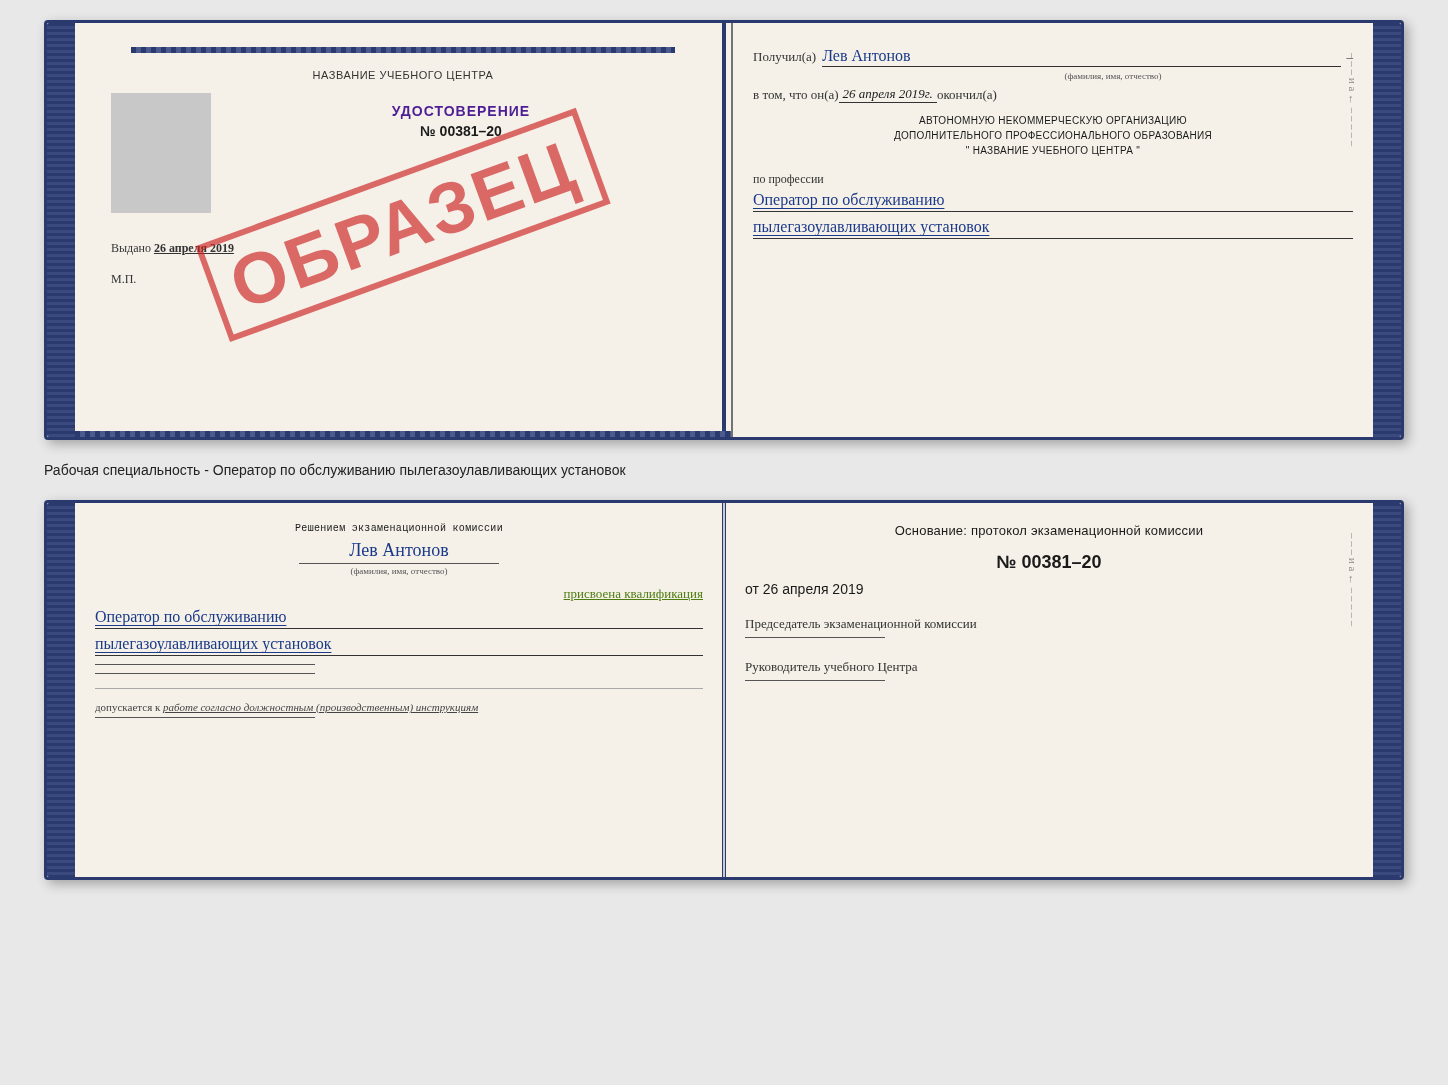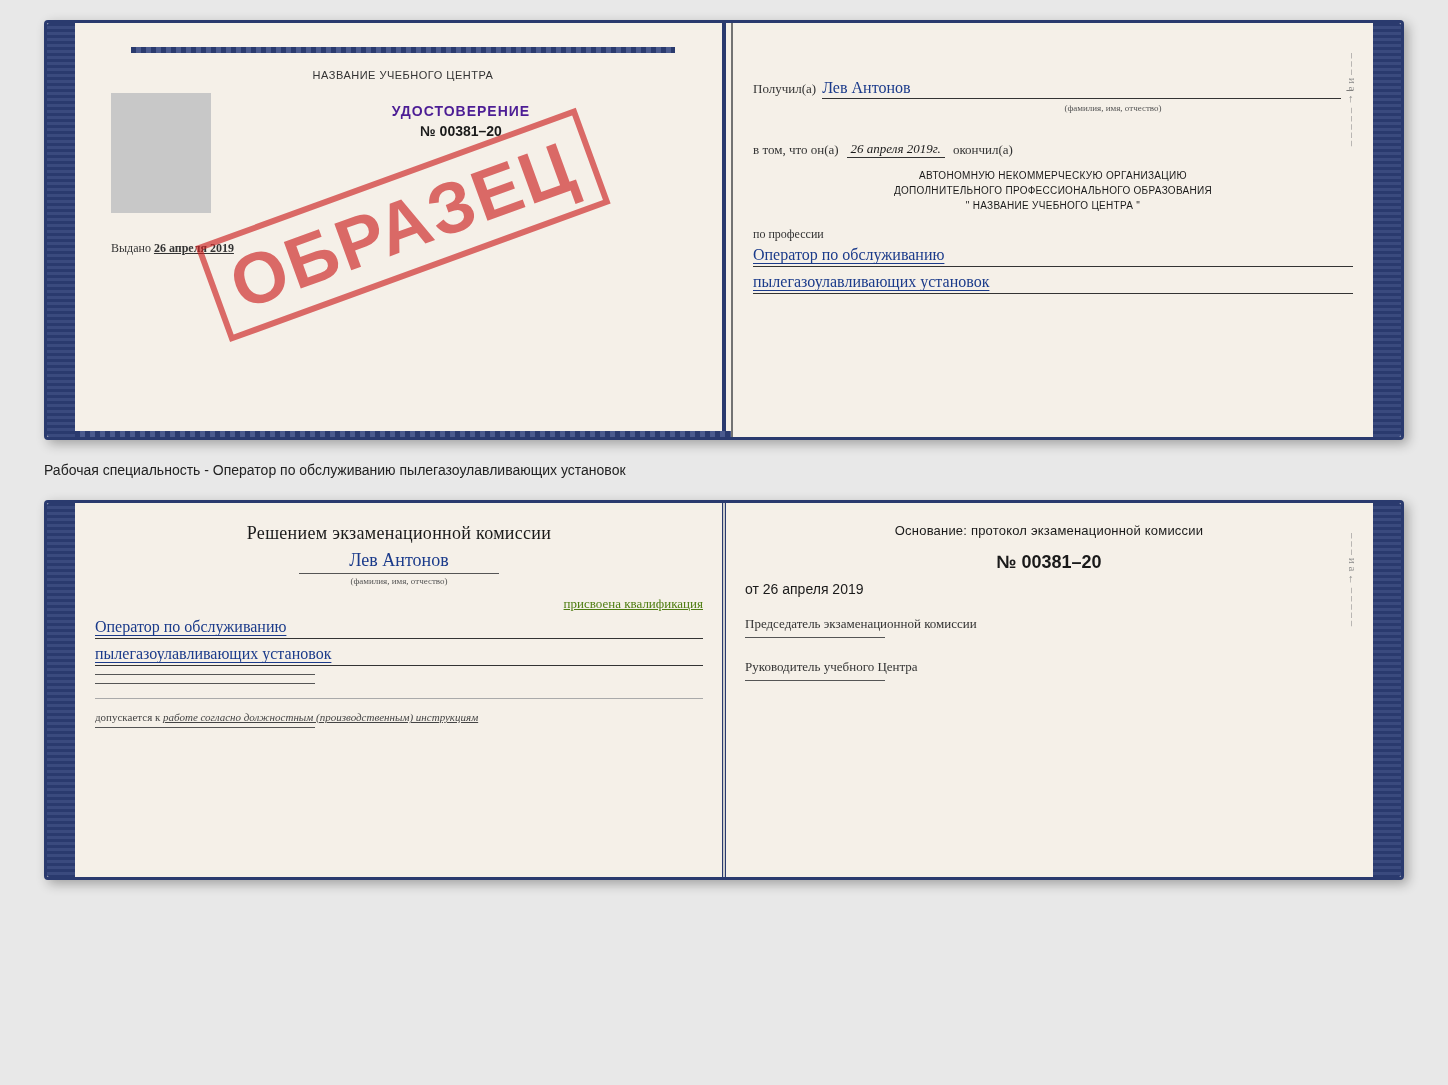--- a/index.html
+++ b/index.html
@@ -150,21 +150,20 @@
       white-space: nowrap;
       pointer-events: none;
     }
 
     
     .received-line {
       display: flex;
       align-items: baseline;
       gap: 6px;
       margin-bottom: 4px;
-      margin-top: 32px;
     }
 
     .received-label {
       font-size: 13px;
       color: #333;
       white-space: nowrap;
     }
 
     .received-name {
       font-family: 'Segoe Script', cursive, serif;
@@ -180,22 +179,21 @@
       font-size: 9px;
       color: #555;
       text-align: center;
       display: block;
       margin-top: 1px;
     }
 
     .date-line {
       display: flex;
       align-items: center;
-      gap: 8px;
-      margin: 28px 0 10px;
+      margin: 5px 0 10px;
       font-size: 13px;
       color: #333;
     }
 
     .date-value {
       font-style: italic;
       font-size: 13px;
       border-bottom: 1px solid #333;
       padding: 0 4px;
       color: #1a1a1a;
@@ -247,22 +245,22 @@
       position: relative;
     }
 
     .bottom-right {
       flex: 1;
       padding: 20px 20px;
       position: relative;
     }
 
     .decision-text {
-      font-family: Liberation Serif, serif;
-      font-size: 18px;
+      font-family: Liberation Mono, monospace;
+      font-size: 10px;
       text-align: center;
       letter-spacing: 0.3px;
       color: #1a1a1a;
       margin-bottom: 6px;
     }
 
     .person-name-cursive {
       font-family: 'Segoe Script', cursive, serif;
       font-size: 18px;
       color: #1a3a8a;
@@ -400,20 +398,21 @@
               <div class="cert-title">УДОСТОВЕРЕНИЕ</div>
               <div class="cert-number">№ 00381–20</div>
             </div>
           </div>
 
           <div class="cert-issued" style="clear:both; margin-top: 20px;">
             <span>Выдано</span>
             <span style="text-decoration: underline; font-weight: bold;">26 апреля 2019</span>
           </div>
 
+          <div class="cert-mp">М.П.</div>
         </div>
 
         <div class="obrazec-stamp">ОБРАЗЕЦ</div>
         <div class="inner-border-bottom" style="position:absolute; bottom:0; left:0; right:0; margin:0;"></div>
       </div>
 
       <div class="page-right">
 
         <div class="received-line">
           <span class="received-label">Получил(а)</span>

